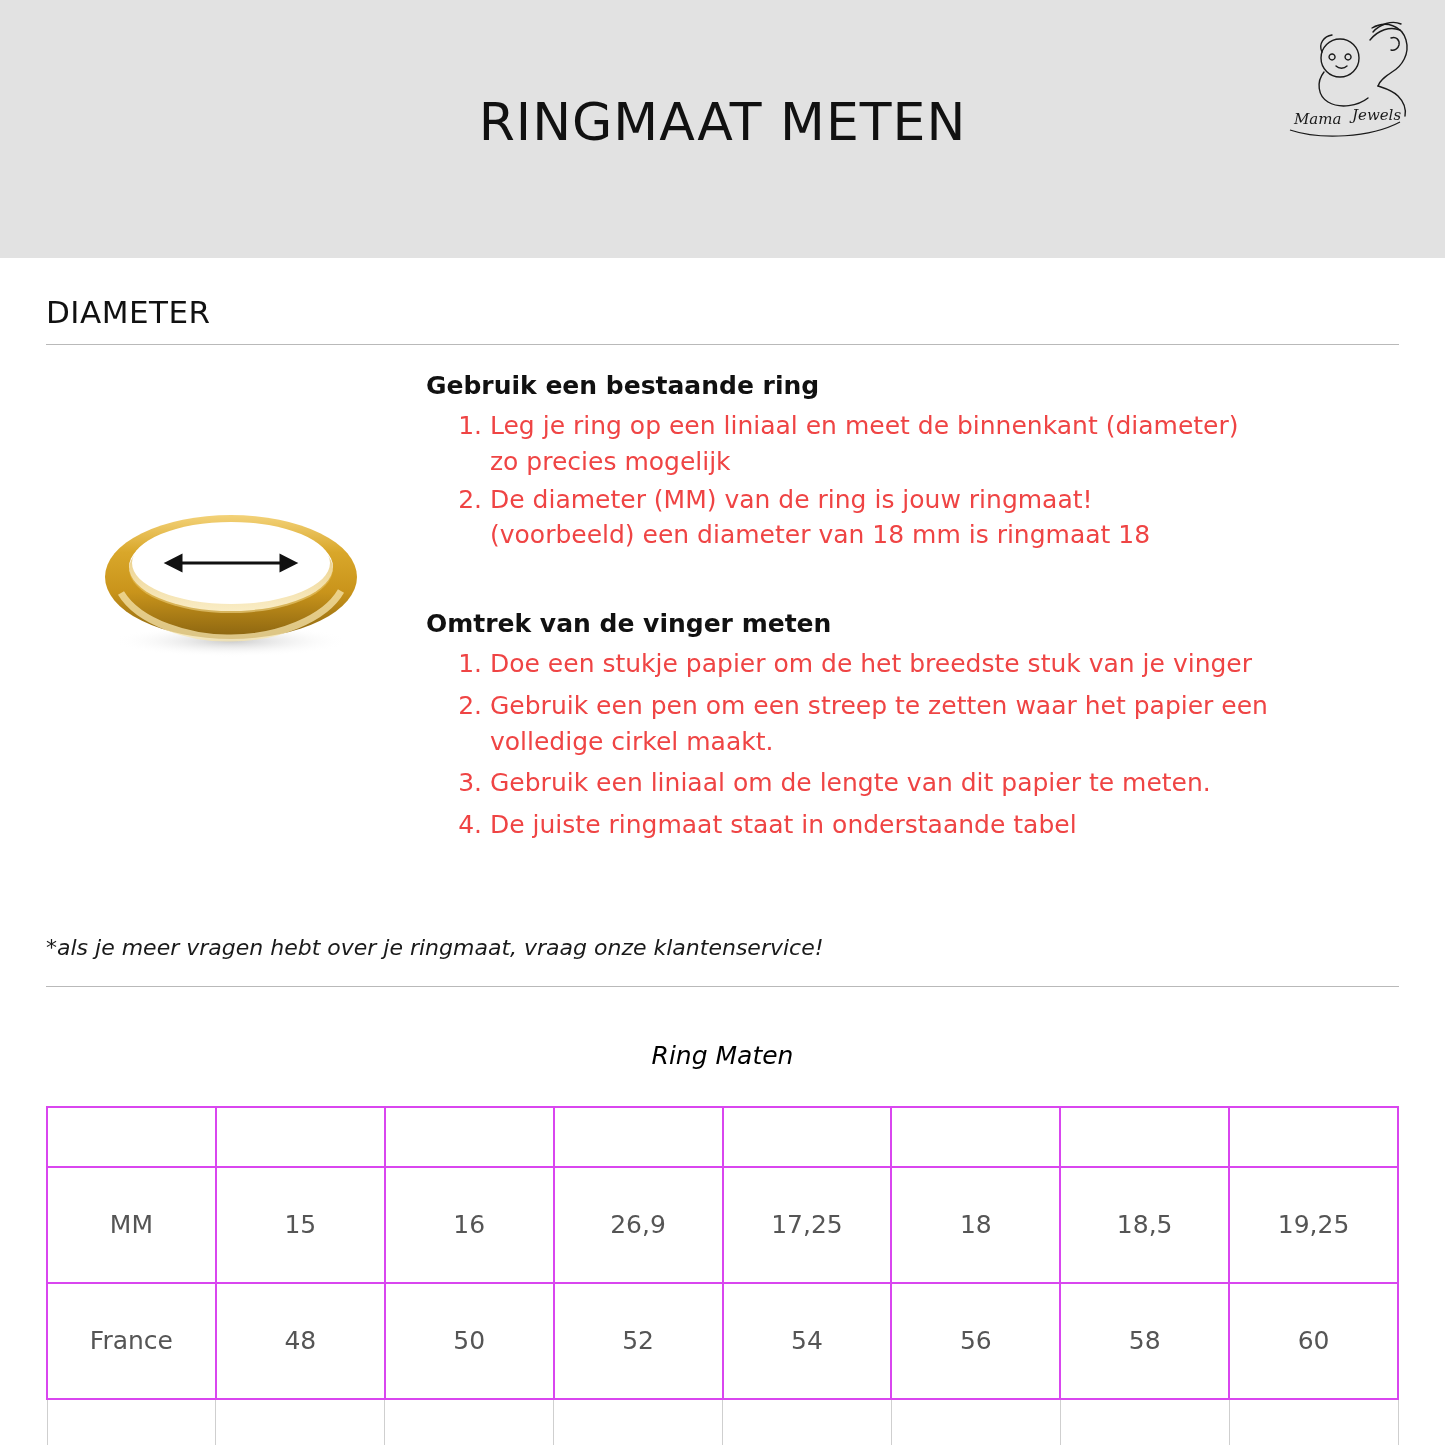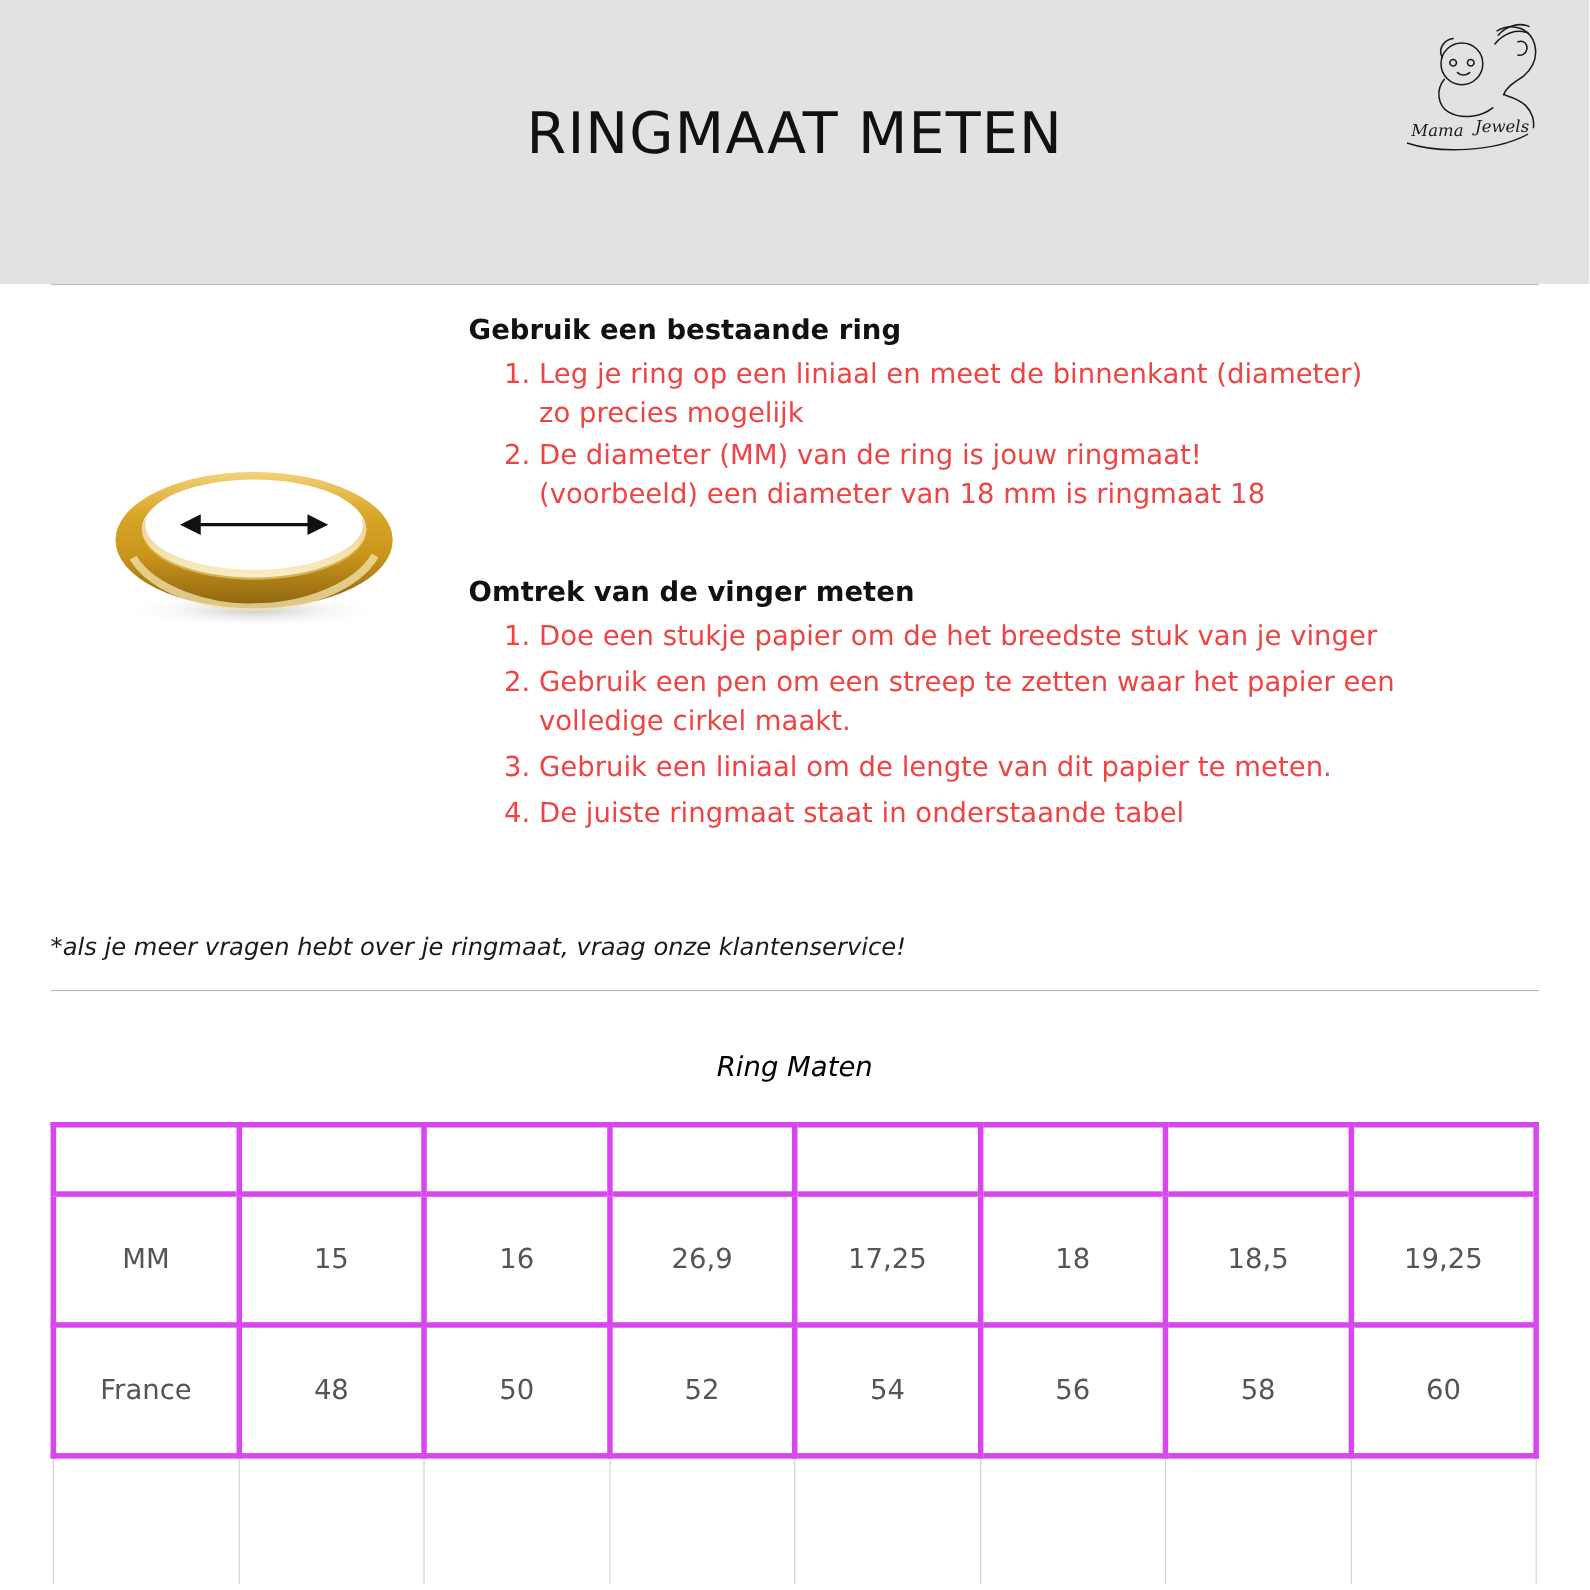--- a/index.html
+++ b/index.html
@@ -35,21 +35,21 @@
     width: 100%;
     text-align: center;
     font-size: 52px;
     font-weight: 400;
     letter-spacing: 1px;
     color: #111111;
     font-family: "DejaVu Sans", sans-serif;
   }
   .logo {
     position: absolute;
-    right: 36px;
+    right: 25px;
     top: 14px;
     width: 160px;
     height: 130px;
   }
   .logo svg { display: block; }
 
   
   .content {
     position: relative;
     padding: 0 46px;
@@ -131,21 +131,21 @@
     margin-bottom: 36px;
     font-family: "DejaVu Sans", sans-serif;
   }
 
   table.sizes {
     width: 100%;
     border-collapse: collapse;
     table-layout: fixed;
   }
   table.sizes td {
-    border: 5px solid #d946ef;
+    border: 2px solid #d946ef;
     height: 112px;
     text-align: center;
     vertical-align: middle;
     font-size: 25px;
     color: #555555;
     font-family: "DejaVu Sans", sans-serif;
   }
   table.sizes tr.spacer td {
     height: 112px;
     border-top: 1px solid #cfcfcf;
@@ -188,20 +188,21 @@
           <text x="34" y="110">Mama</text>
           <text x="92" y="106">Jewels</text>
         </g>
         <path d="M30 116 C60 126 110 124 140 108" fill="none" stroke="#1a1a1a" stroke-width="1.2"></path>
       </svg>
     </div>
   </div>
 
   <div class="content">
 
+    <div class="section-title">DIAMETER</div>
     <hr class="rule">
 
     <div class="main-row">
 
       <div class="ring-col">
         <div class="ring-img">
           <svg viewBox="0 0 300 180" width="300" height="180" aria-hidden="true">
             <defs>
               <linearGradient id="goldOuter" x1="0" y1="0" x2="0" y2="1">
                 <stop offset="0%" stop-color="#f3d279"></stop>

